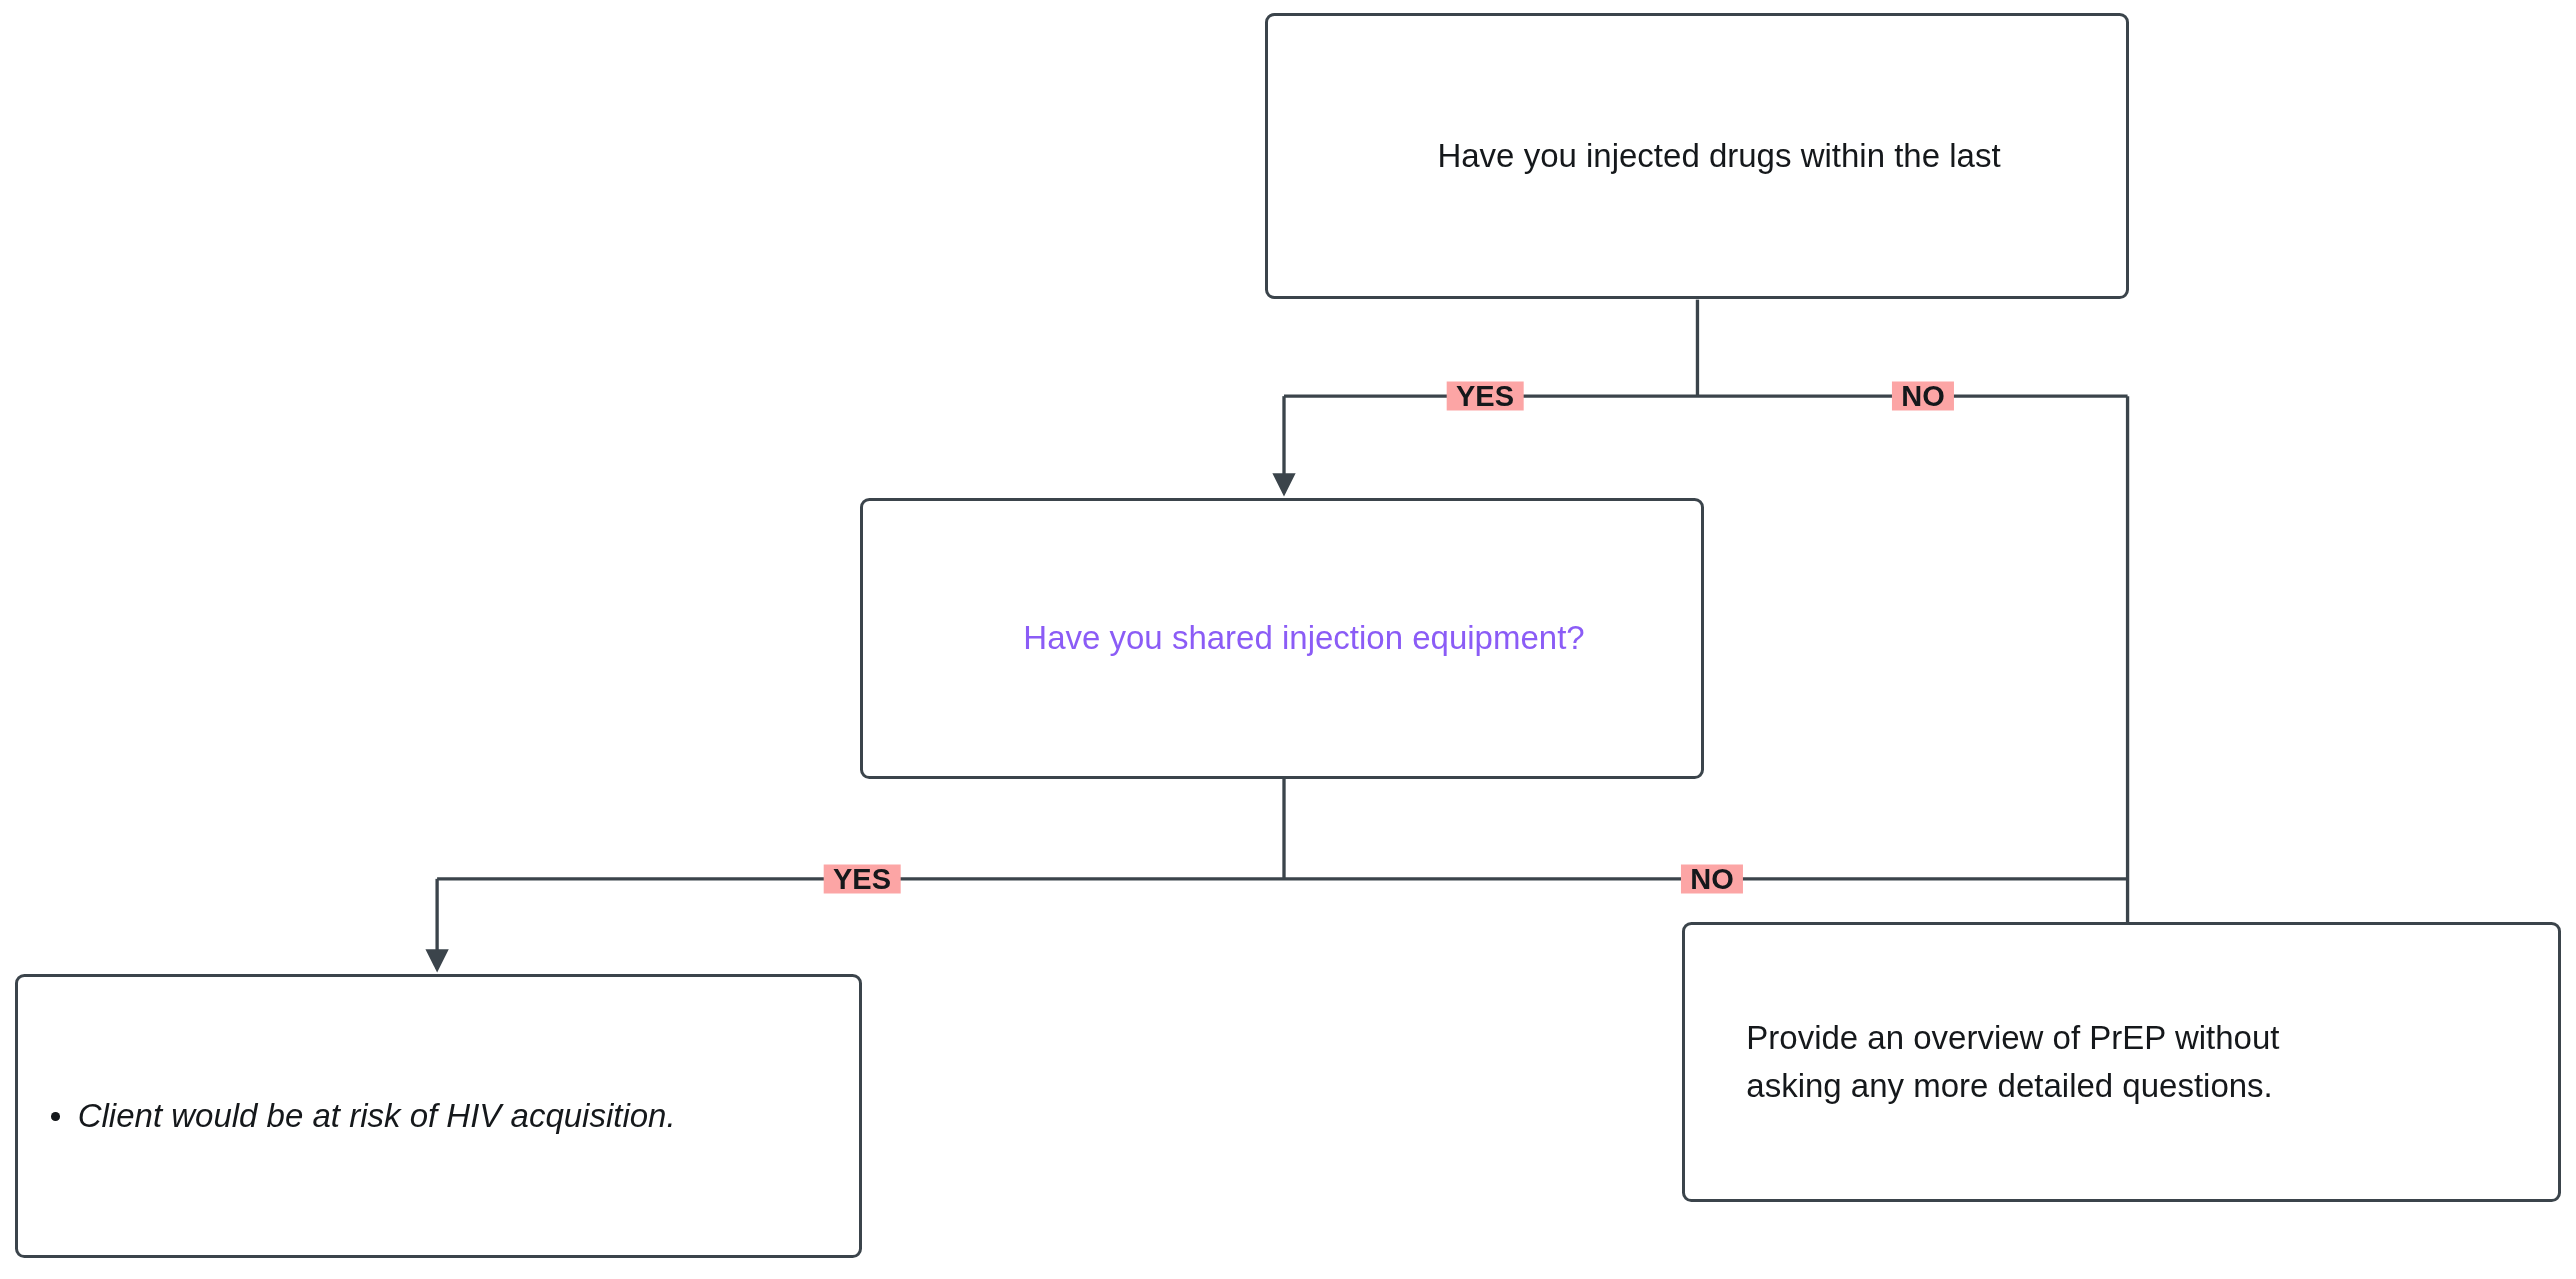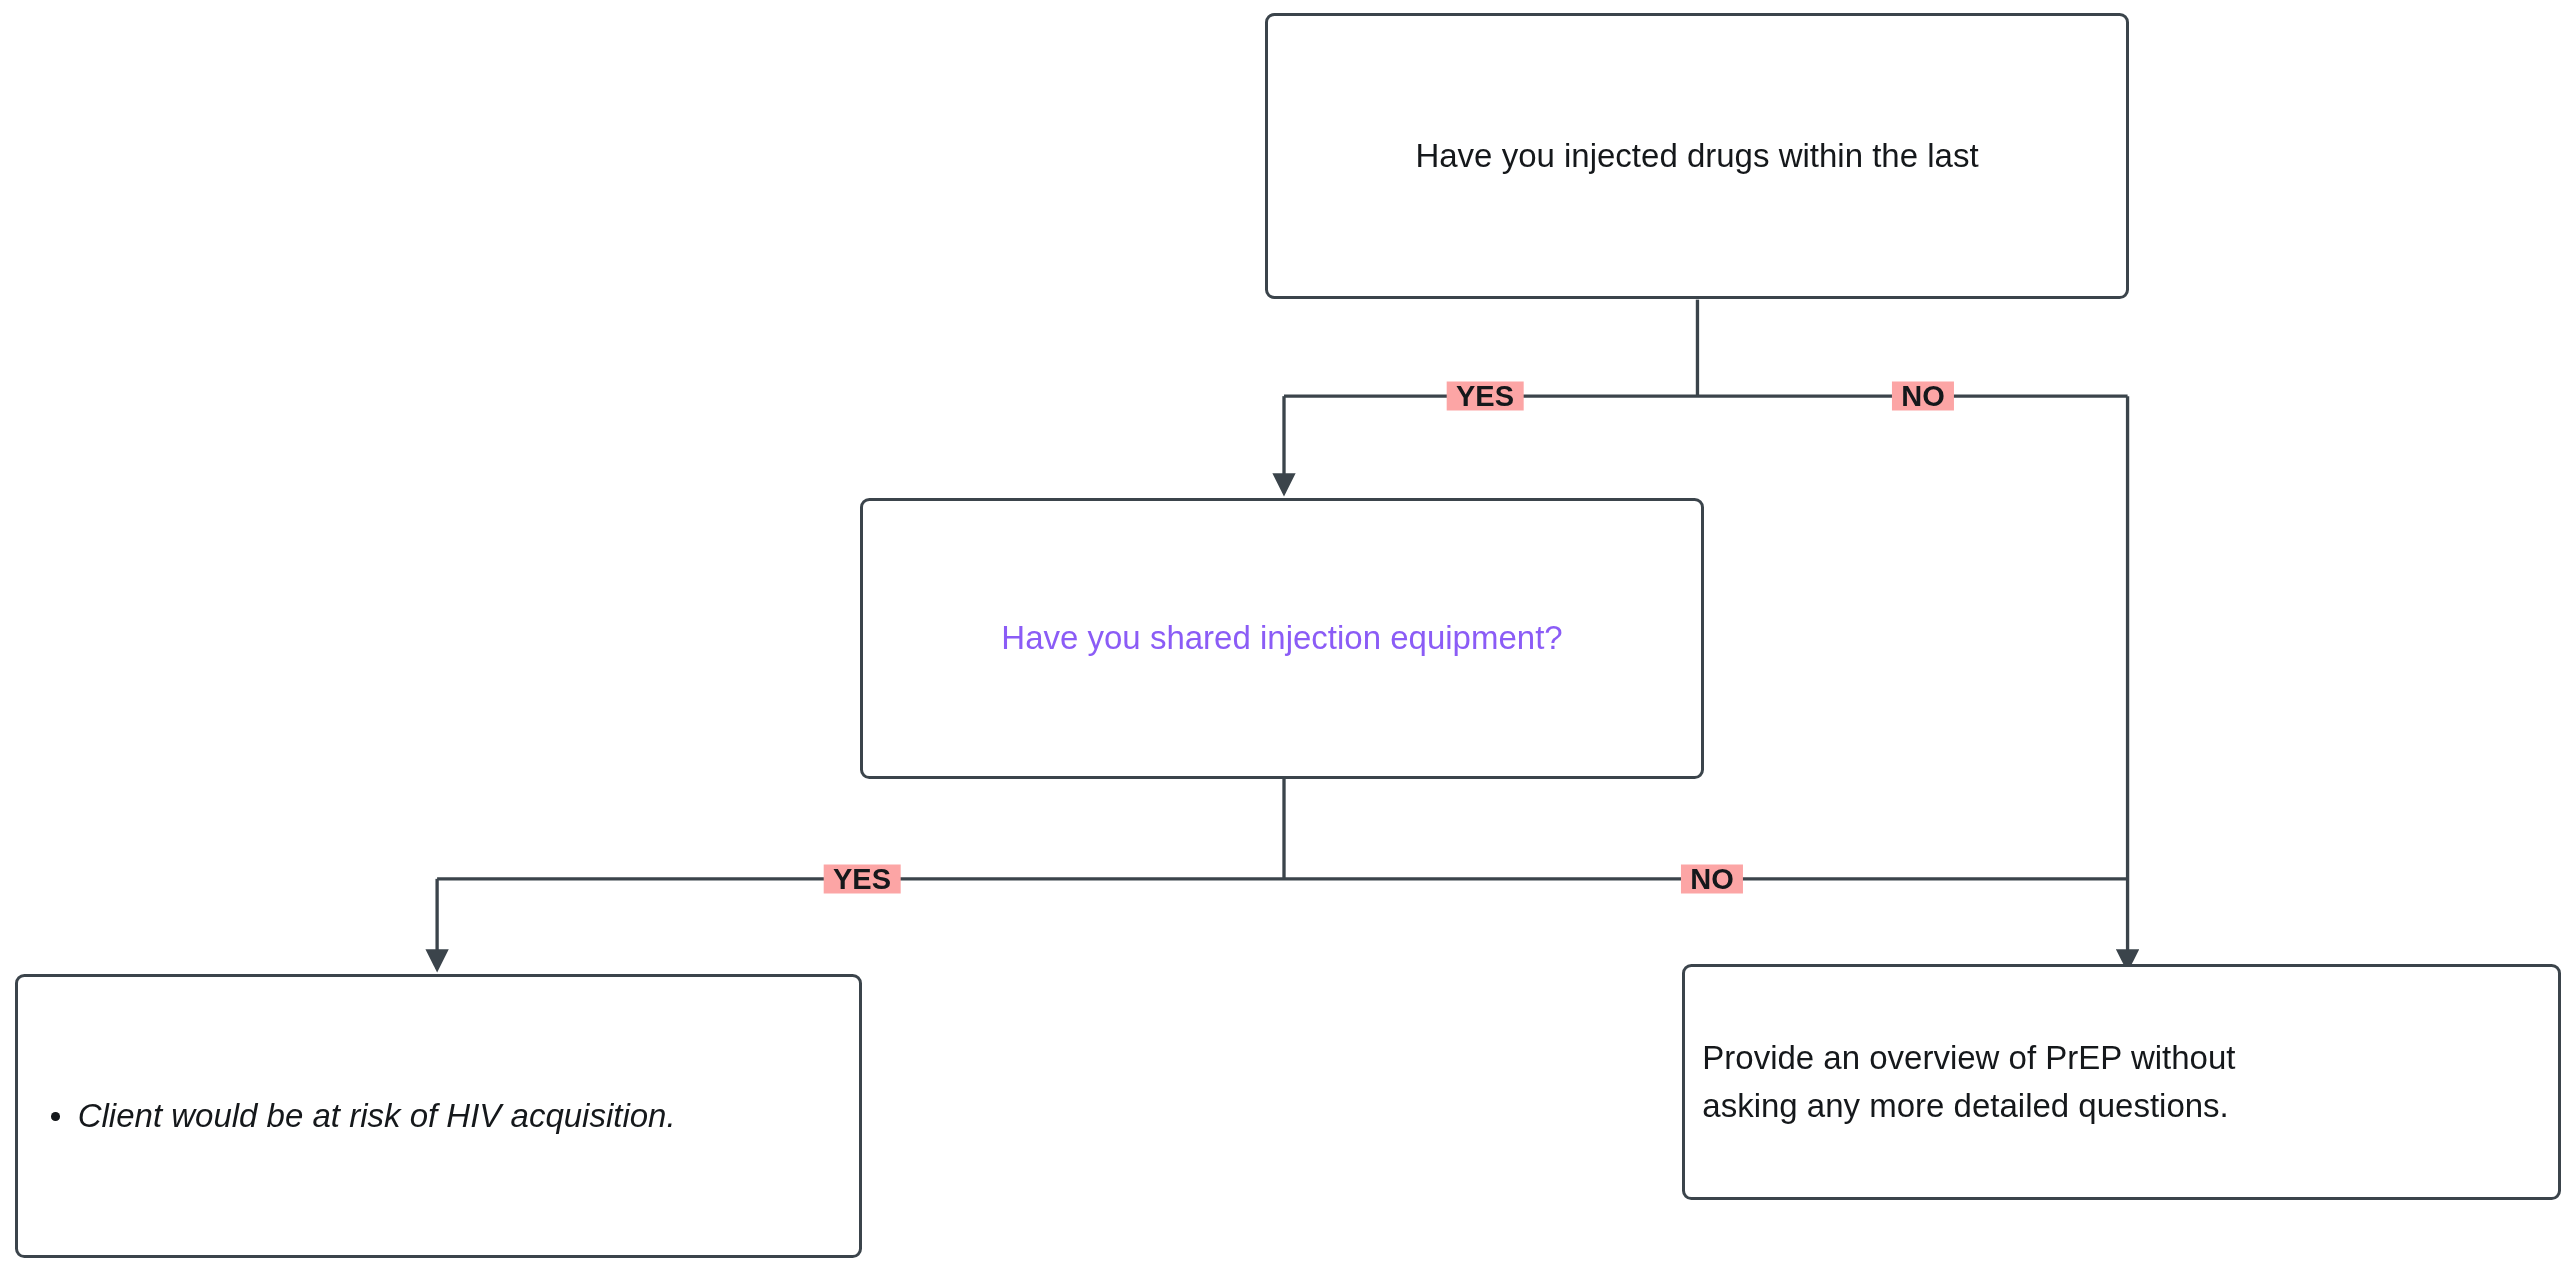--- a/index.html
+++ b/index.html
@@ -28,20 +28,21 @@
     justify-content: center;
   }
   .node-text {
     font-size: 33px;
     line-height: 1.9;
     color: #15181b;
     text-align: center;
     width: 100%;
     padding: 0 17.3px;
     box-sizing: border-box;
+    margin-left: 44px;
   }
   .node-text.muted {
     color: #8b5cf6;
   }
   .node-text.left {
     text-align: left;
     line-height: 1.45;
   }
   .bullet-list {
     list-style: none;
@@ -124,21 +125,21 @@
   <div class="node" style="left:860px; top:498px; width:844px; height:281px;">
     <div class="node-text muted">Have you shared injection equipment?</div>
   </div>
 
   <div class="node" style="left:14.7px; top:974px; width:847px; height:284px;font-style:italic;">
     <ul class="bullet-list">
       <li>Client would be at risk of HIV acquisition.</li>
     </ul>
   </div>
 
-  <div class="node" style="left:1682px; top:964px; width:879px; height:236px;">
+  <div class="node" style="left:1682px; top:922px; width:879px; height:280px;">
     <div class="node-text left">
       <div>Provide an overview of PrEP without</div>
       <div>asking any more detailed questions.</div>
     </div>
   </div>
 
   <div class="edge-label" style="left:1485px; top:396px;">YES</div>
 
   <div class="edge-label" style="left:1923px; top:396px;">NO</div>
 

